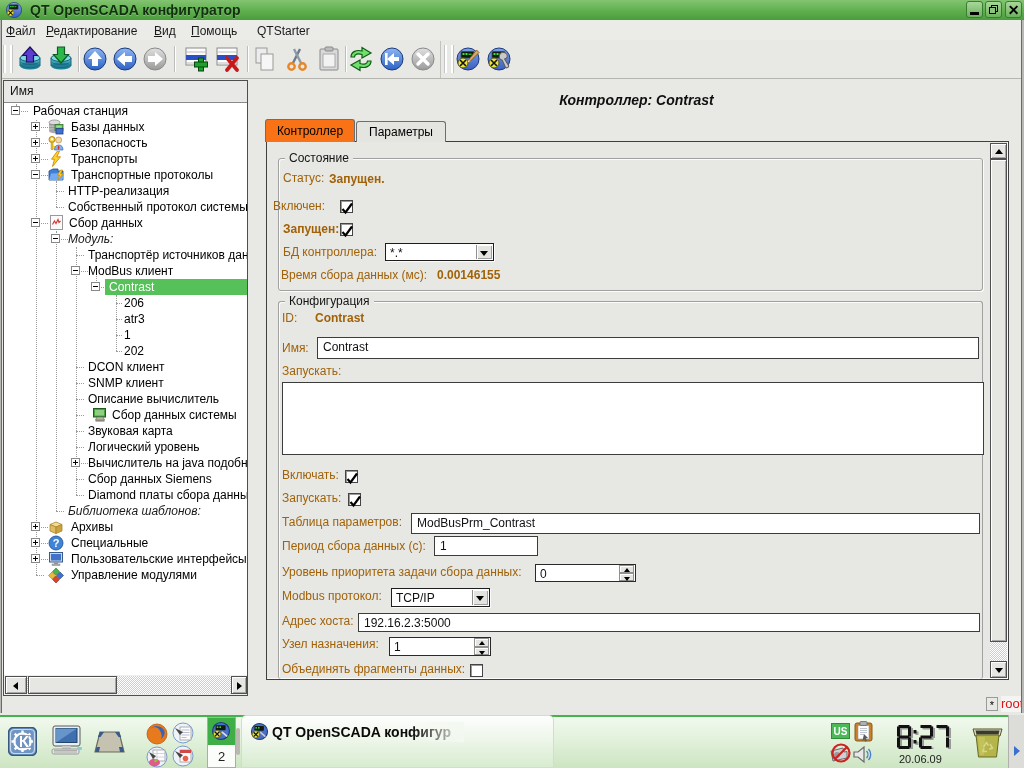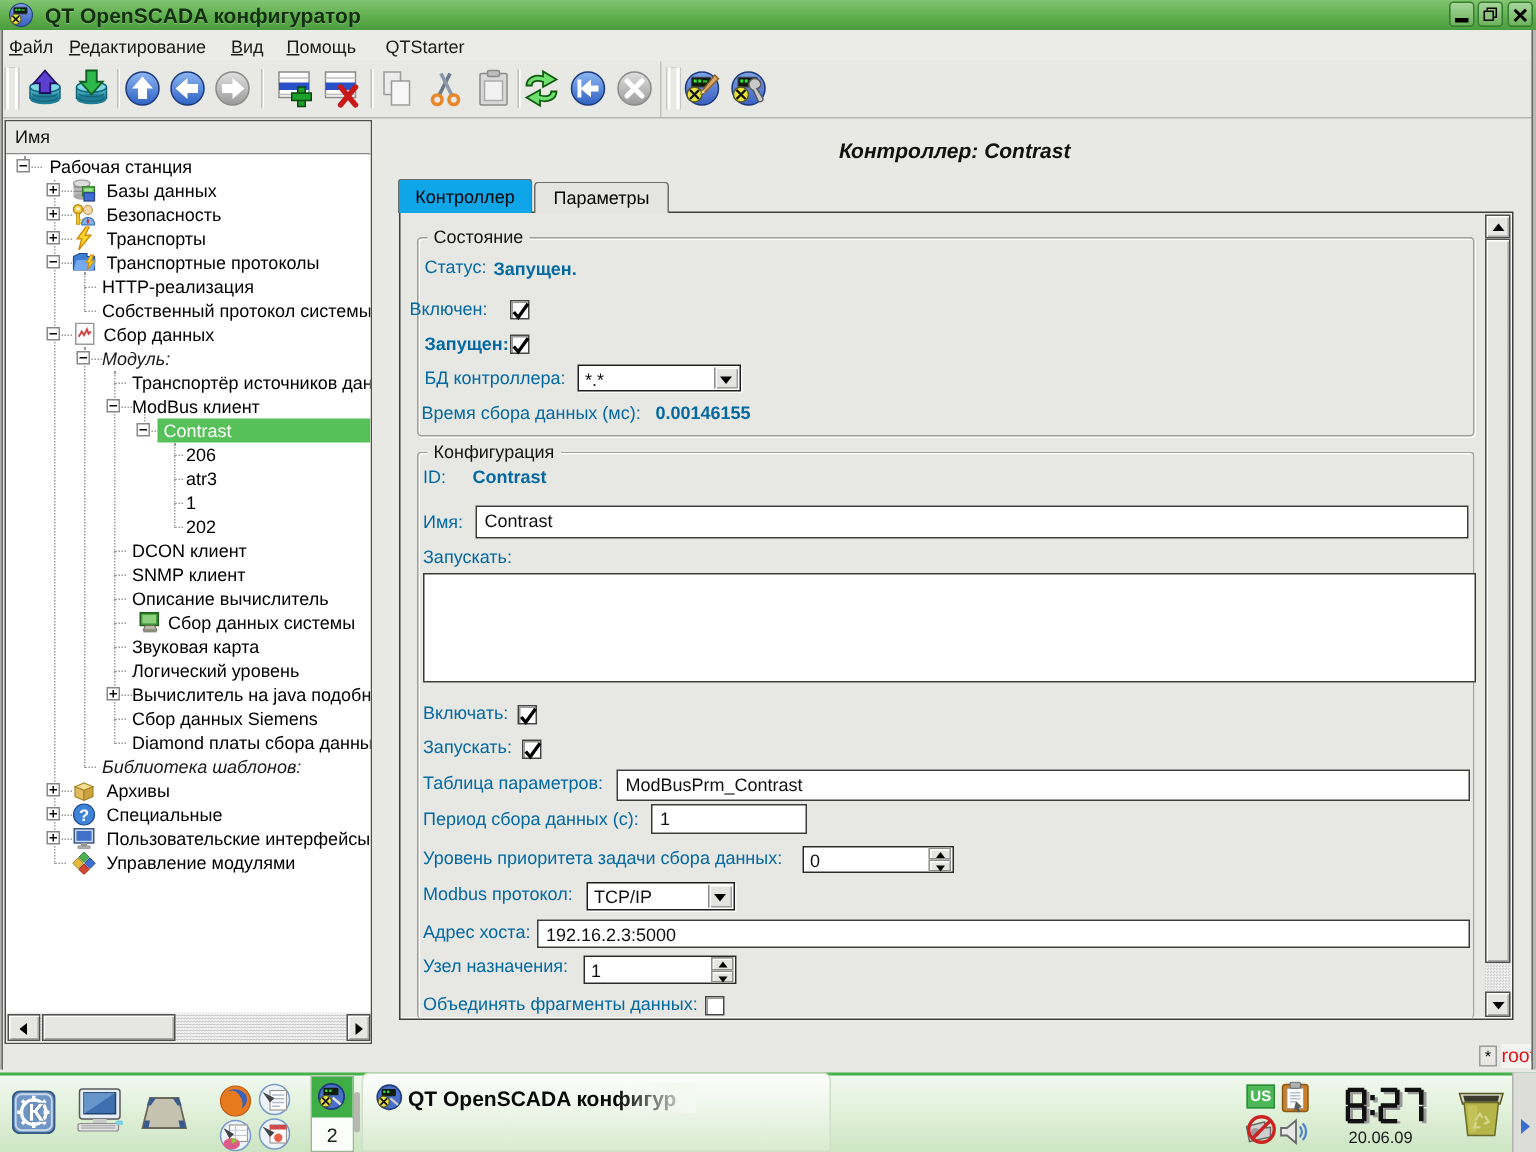--- a/index.html
+++ b/index.html
@@ -1,16 +1,16 @@
 <!DOCTYPE html>
 <html><head><meta charset="utf-8"><style>
 *{margin:0;padding:0;box-sizing:border-box}
 html,body{width:1024px;height:768px;overflow:hidden;font-family:"Liberation Sans",sans-serif;background:#e8e8e5}
 .a{position:absolute}
-.lbl{position:absolute;font-size:12px;color:#0369a1;white-space:nowrap}
+.lbl{position:absolute;font-size:12px;color:#a16207;white-space:nowrap}
 .inp{position:absolute;background:#fff;border:1px solid #3c3c3c;font-size:12px;color:#111;white-space:nowrap}
 .inp span{position:absolute;left:5px;top:2px}
 .cb{position:absolute;width:13px;height:13px;background:#fff;border:1px solid #444;box-shadow:inset 1px 1px 0 #9a9a9a}
 .grp{position:absolute;border:1px solid #a0a0a0;border-radius:3px;box-shadow:1px 1px 0 #fcfcfc, inset 1px 1px 0 #fcfcfc}
 .grplbl{position:absolute;font-size:12px;color:#141414;background:#e7e7e4;padding:0 4px;line-height:13px}
 .vline{position:absolute;width:1px;border-left:1px dotted #9b9b9b}
 .hline{position:absolute;height:1px;border-top:1px dotted #9b9b9b}
 .ebox{position:absolute;width:9px;height:9px;background:#fff;border:1px solid #888}
 .ebox i{position:absolute;left:1px;right:1px;top:3px;height:1px;background:#000}
 .ebox.p b{position:absolute;top:1px;bottom:1px;left:3px;width:1px;background:#000}
@@ -359,21 +359,21 @@
     <div class="a" style="left:7px;top:5px;width:0;height:0;border-top:4px solid transparent;border-bottom:4px solid transparent;border-right:5px solid #000"></div>
   </div>
 <div class="a dith" style="left:27px;top:676px;width:204px;height:18px"></div>
 <div class="sbtn" style="left:28px;top:676px;width:89px;height:18px"></div>
 <div class="sbtn" style="left:231px;top:676px;width:16px;height:18px">
     <div class="a" style="left:5px;top:5px;width:0;height:0;border-top:4px solid transparent;border-bottom:4px solid transparent;border-left:5px solid #000"></div>
   </div>
 
 <div class="a" style="left:252px;top:86px;width:769px;height:28px;text-align:center;font-size:14px;font-weight:bold;font-style:italic;color:#101010;line-height:28px">Контроллер: Contrast</div>
 
-<div class="a" style="left:265px;top:119px;width:90px;height:23px;background:#0ea5e9;border:1px solid #6e6e6e;border-bottom:none;border-radius:3px 3px 0 0;font-size:12px;text-align:center;line-height:23px;z-index:3">Контроллер</div>
+<div class="a" style="left:265px;top:119px;width:90px;height:23px;background:#f97316;border:1px solid #6e6e6e;border-bottom:none;border-radius:3px 3px 0 0;font-size:12px;text-align:center;line-height:23px;z-index:3">Контроллер</div>
 <div class="a" style="left:356px;top:121px;width:90px;height:21px;background:#e4e4e1;border:1px solid #6e6e6e;border-bottom:none;border-radius:3px 3px 0 0;font-size:12px;text-align:center;line-height:20px;z-index:2">Параметры</div>
 
 <div class="a" style="left:266px;top:141px;width:743px;height:539px;background:#e7e7e4;border:1px solid #3f3f3f;box-shadow:inset -1px -1px 0 #fbfbfb"></div>
 <div style="position:absolute;left:0;top:0;z-index:2">
     <div class="grp" style="left:278px;top:158px;width:705px;height:133px"></div>
 <div class="grplbl" style="left:285px;top:152px">Состояние</div>
 <div class="grp" style="left:278px;top:301px;width:705px;height:378px;border-bottom:none;box-shadow:inset 1px 1px 0 #fcfcfc"></div>
 <div class="grplbl" style="left:285px;top:295px">Конфигурация</div>
 <div class="lbl" style="left:283px;top:171px;">Статус:</div>
 <div class="lbl" style="left:329px;top:172px;font-weight:bold;">Запущен.</div>

